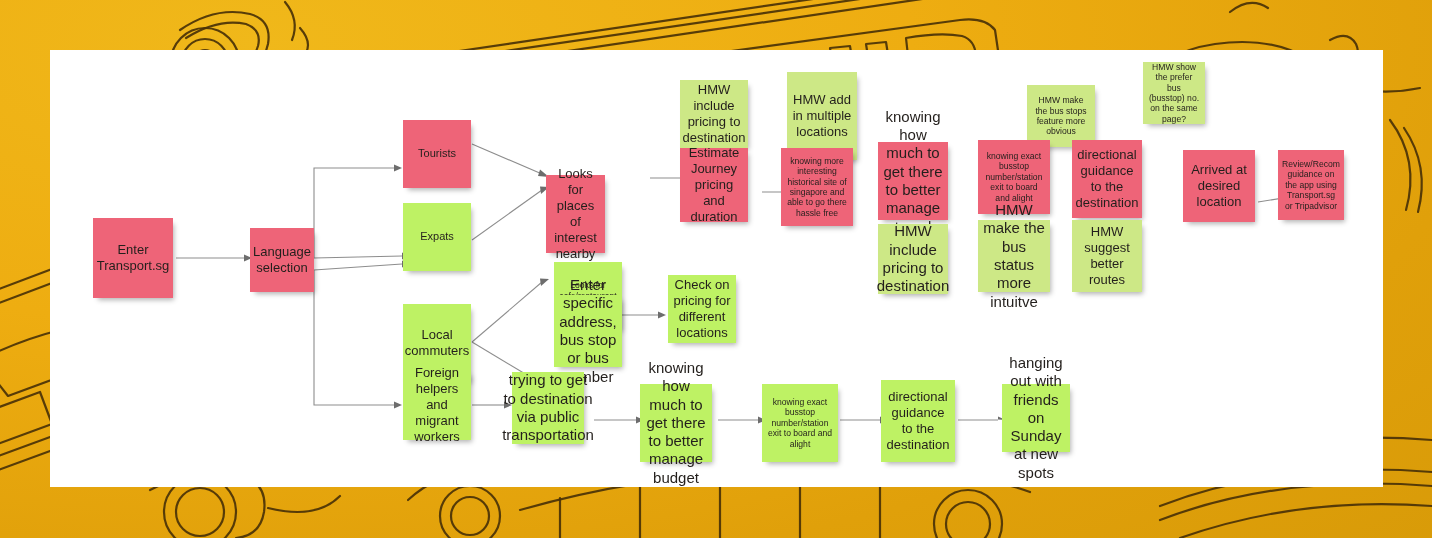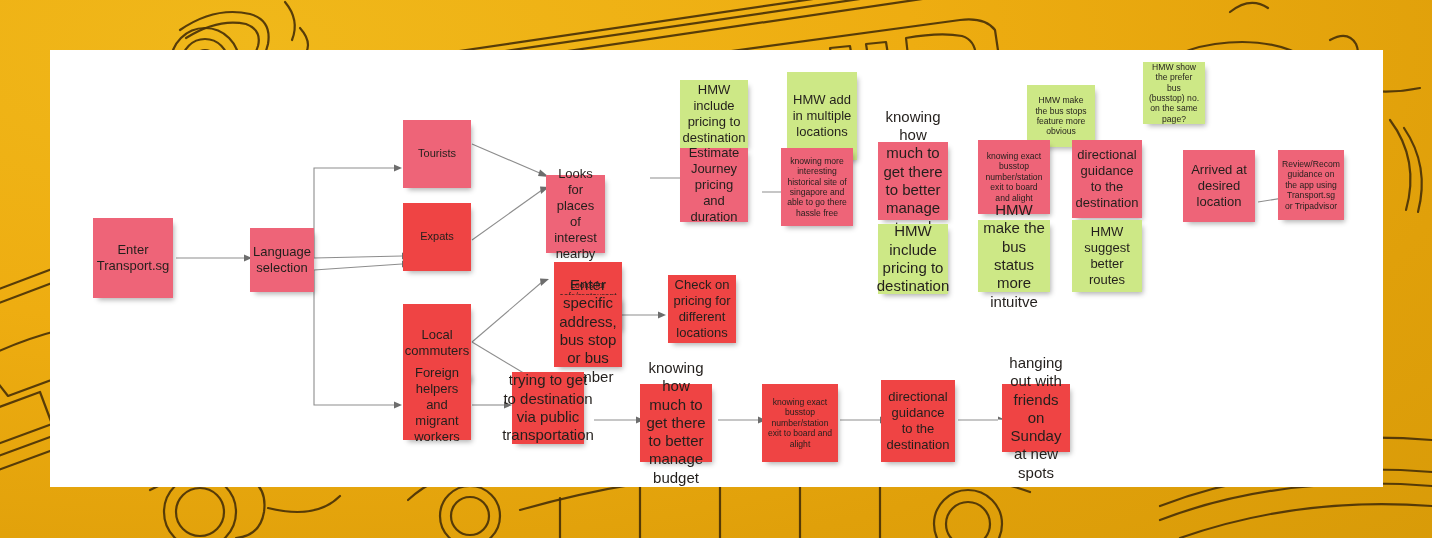--- a/index.html
+++ b/index.html
@@ -23,21 +23,21 @@
 
   
   .canvas{position:absolute;left:50px;top:50px;width:1333px;height:437px;background:#ffffff;}
 
   
   .note{position:absolute;box-sizing:border-box;display:flex;align-items:center;justify-content:center;
         text-align:center;color:#231f1c;line-height:1.22;
         box-shadow:3px 4px 5px -2px rgba(0,0,0,.30);
         padding:4px 5px;}
   .pink{background:#ee6478;}
-  .yellow{background:#ef4444;}
+  .yellow{background:#bef264;}
   .green{background:#cde886;}
   .t-lg{font-size:11px;}
   .t-md{font-size:13px;}
   .t-sm{font-size:15px;}
   .t-xs{font-size:8.6px;}
 
   
   .links{position:absolute;left:0;top:0;width:1333px;height:437px;pointer-events:none;}
   .links path,.links line{fill:none;stroke:#8d8d8d;stroke-width:1.1;}
   .links .head{fill:#6d6d6d;stroke:none;}

